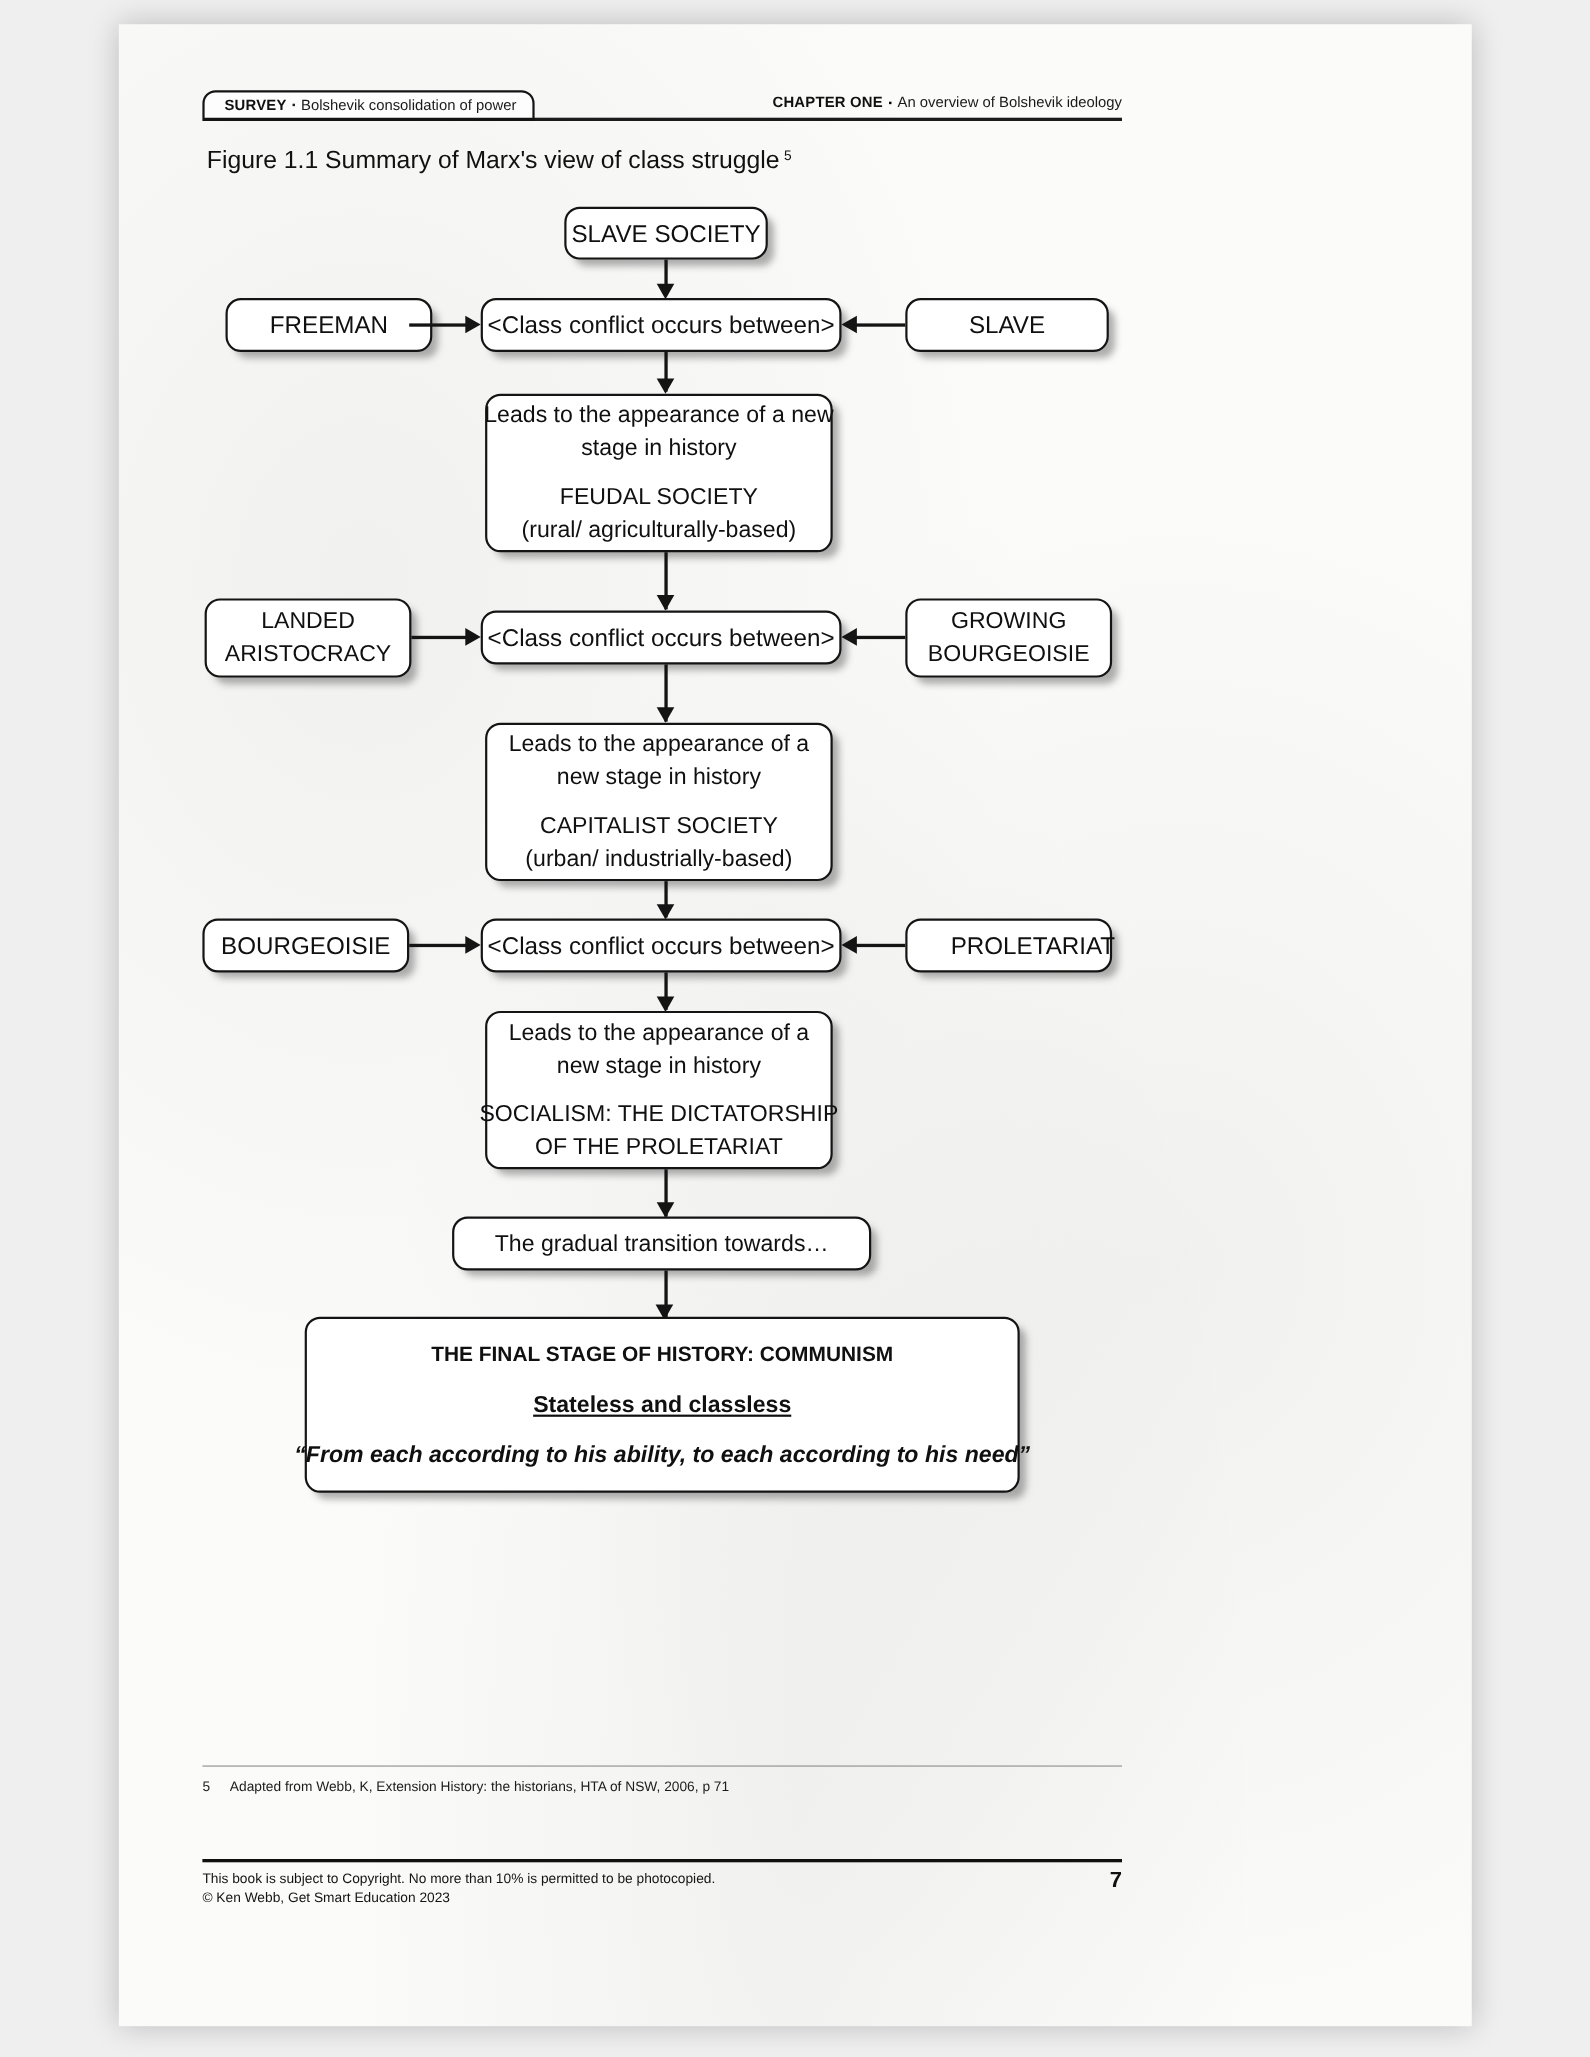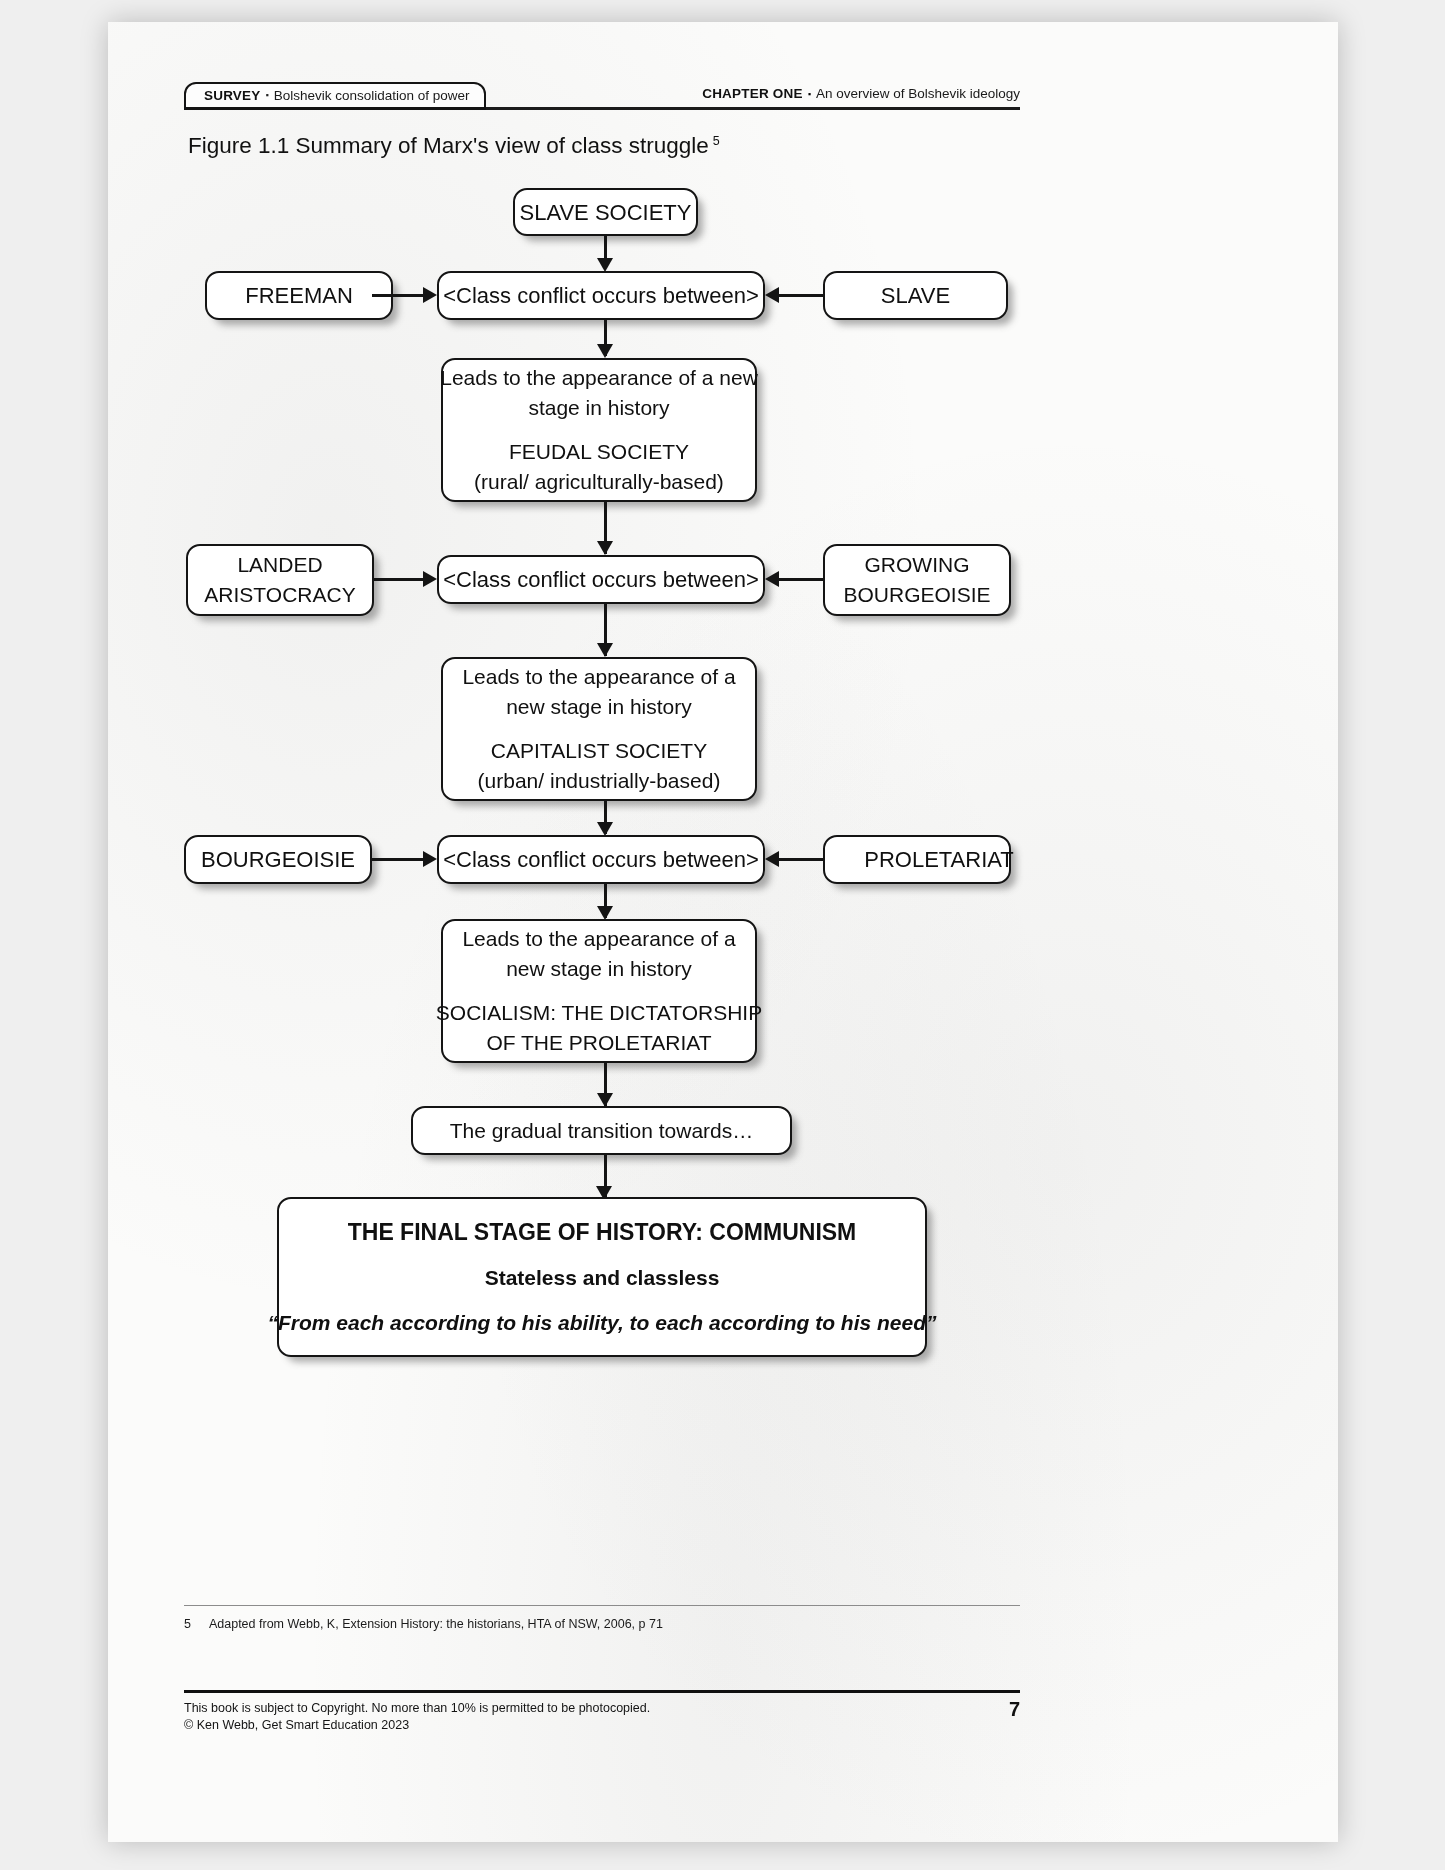--- a/index.html
+++ b/index.html
@@ -141,22 +141,22 @@
     align-items: center;
     justify-content: center;
     text-align: center;
     color: #101010;
     box-shadow: 7px 7px 7px -2px rgba(80,80,80,0.45);
   }
   .node .line { display: block; white-space: nowrap; }
   .node .gap { height: 14px; }
   .t21 { font-size: 21px; line-height: 30px; }
   .t22 { font-size: 22px; line-height: 31px; }
-  .t23b { font-size: 23px; font-weight: bold; line-height: 32px; }
-  .t22b { font-size: 21px; font-weight: bold; line-height: 31px; }
+  .t23b { font-size: 19px; font-weight: bold; line-height: 32px; }
+  .t22b { font-size: 21px; font-weight: bold; line-height: 31px; text-decoration: underline; }
   .t21i { font-size: 21px; font-weight: bold; font-style: italic; line-height: 31px; }
 
   
   .vline {
     position: absolute;
     width: 3px;
     background: #141414;
   }
   .hline {
     position: absolute;

